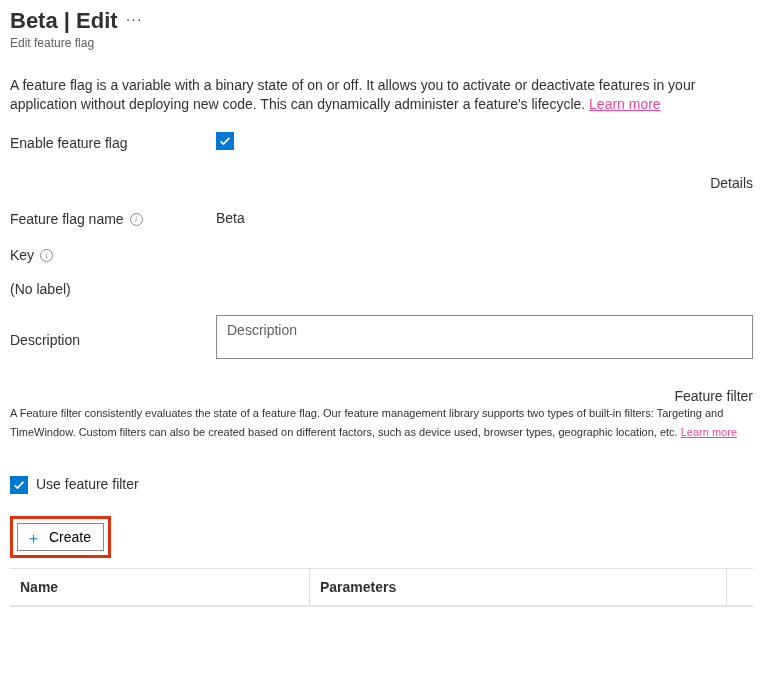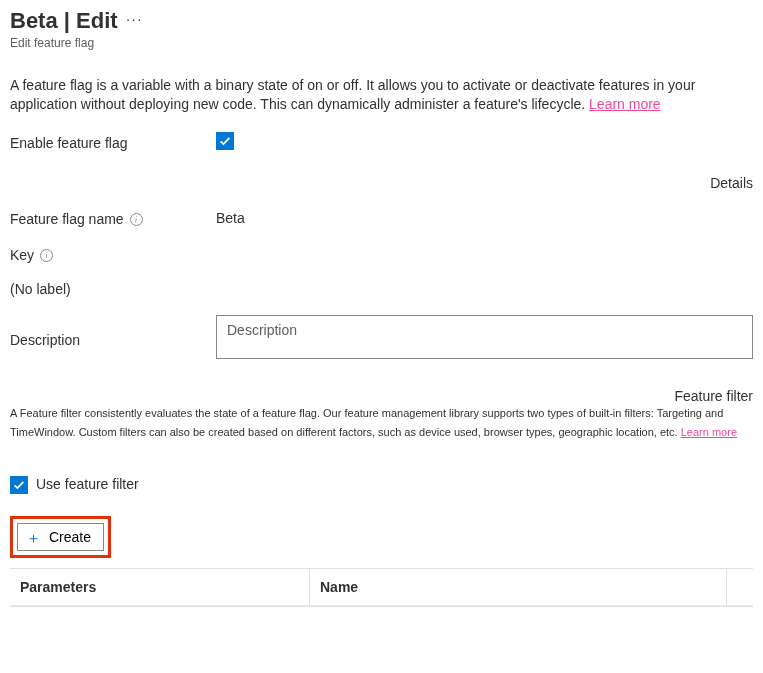--- a/index.html
+++ b/index.html
@@ -227,22 +227,22 @@
 
 <div class="create-highlight">
   <button class="create-btn">
     <span class="plus-icn">＋</span>
     <span>Create</span>
   </button>
 </div>
 
 <div class="table">
   <div class="thead">
+    <div>Name</div>
     <div>Parameters</div>
-    <div>Name</div>
     <div></div>
   </div>
 </div>
 
 
 
 
 
 
 

